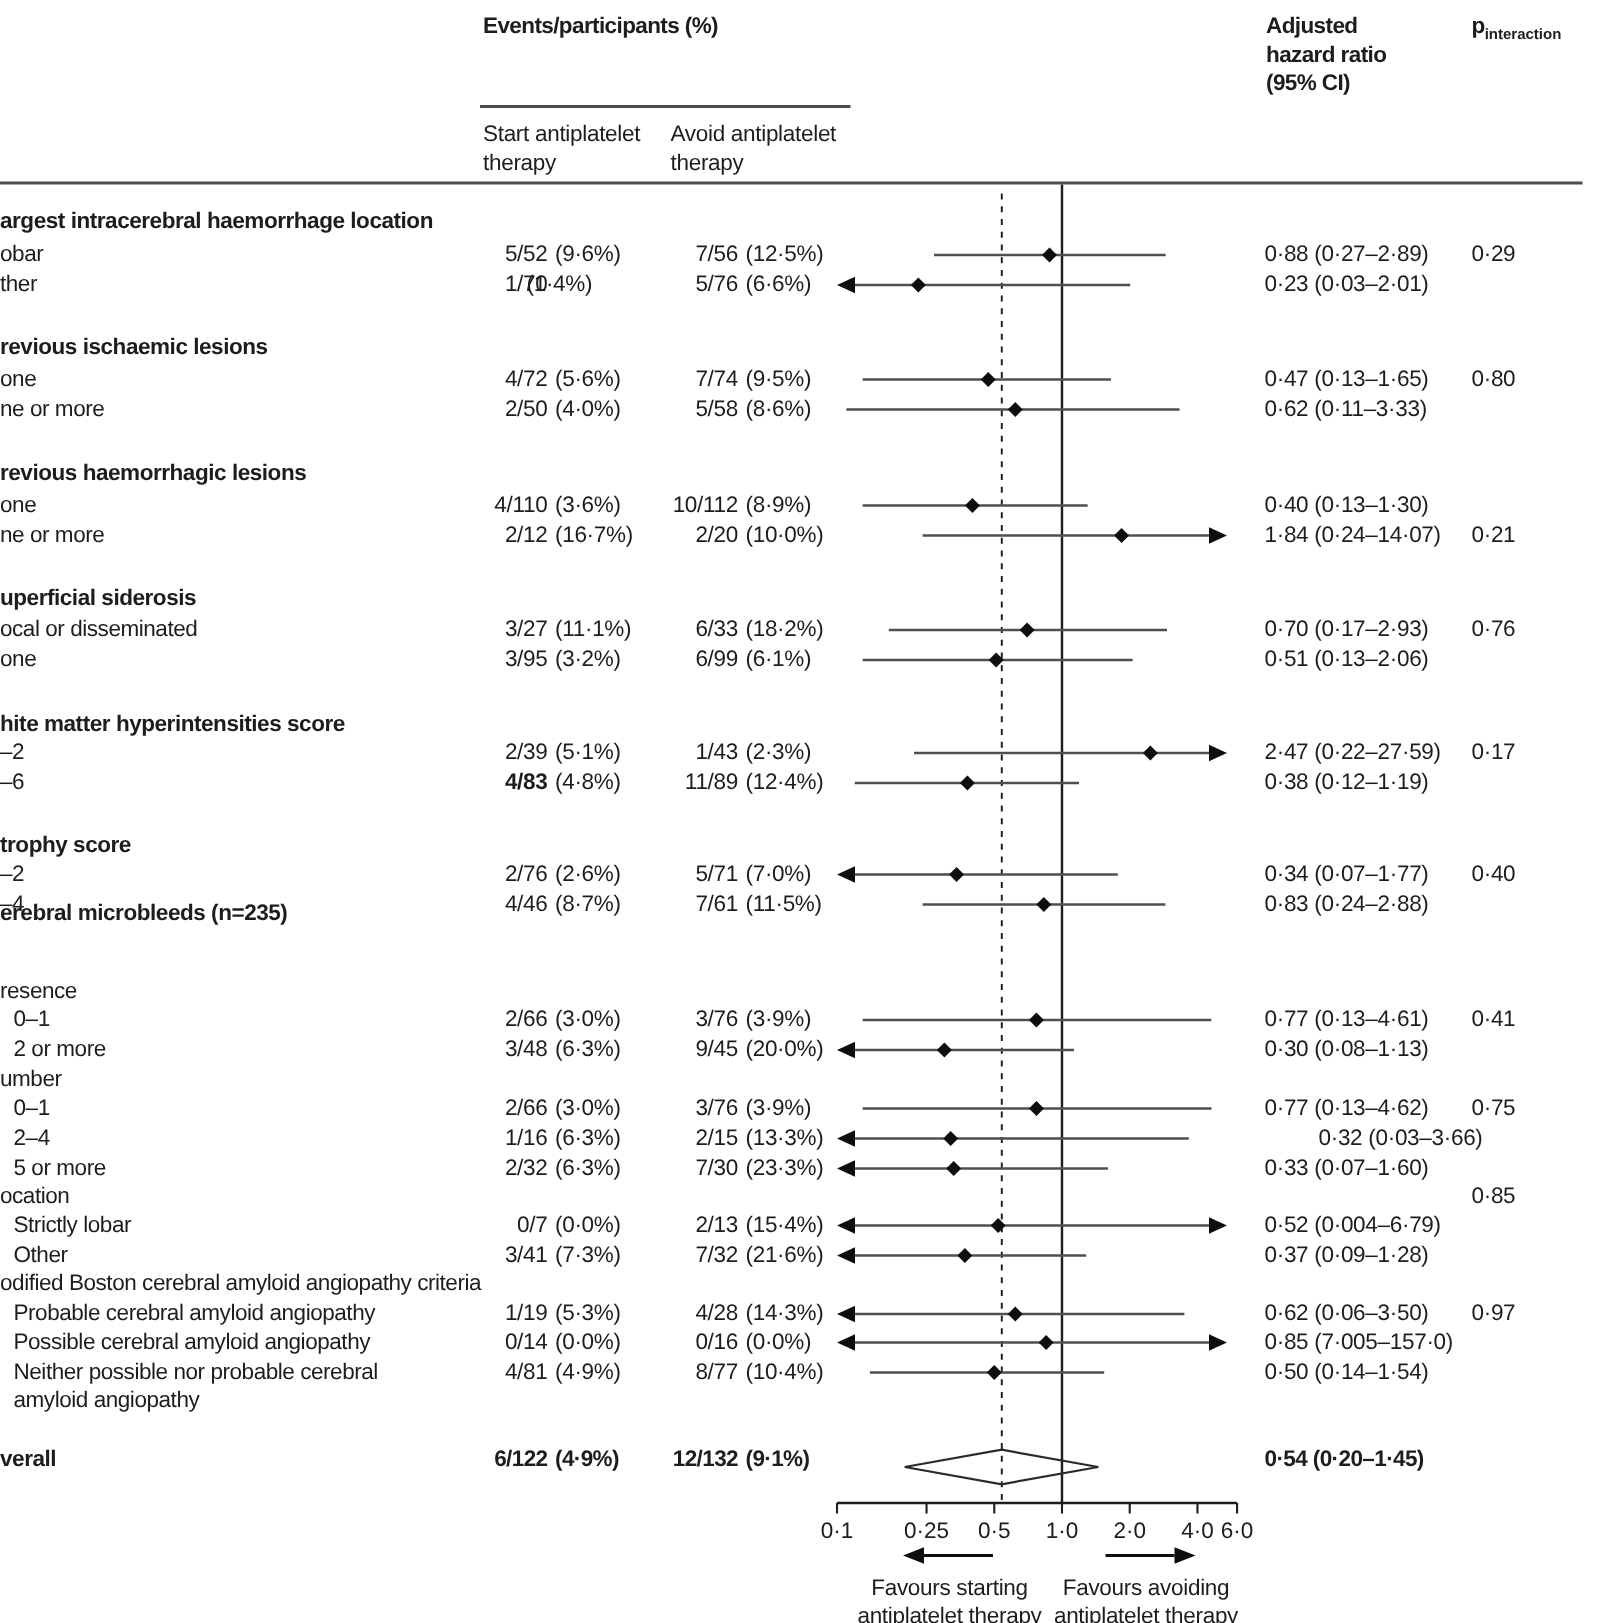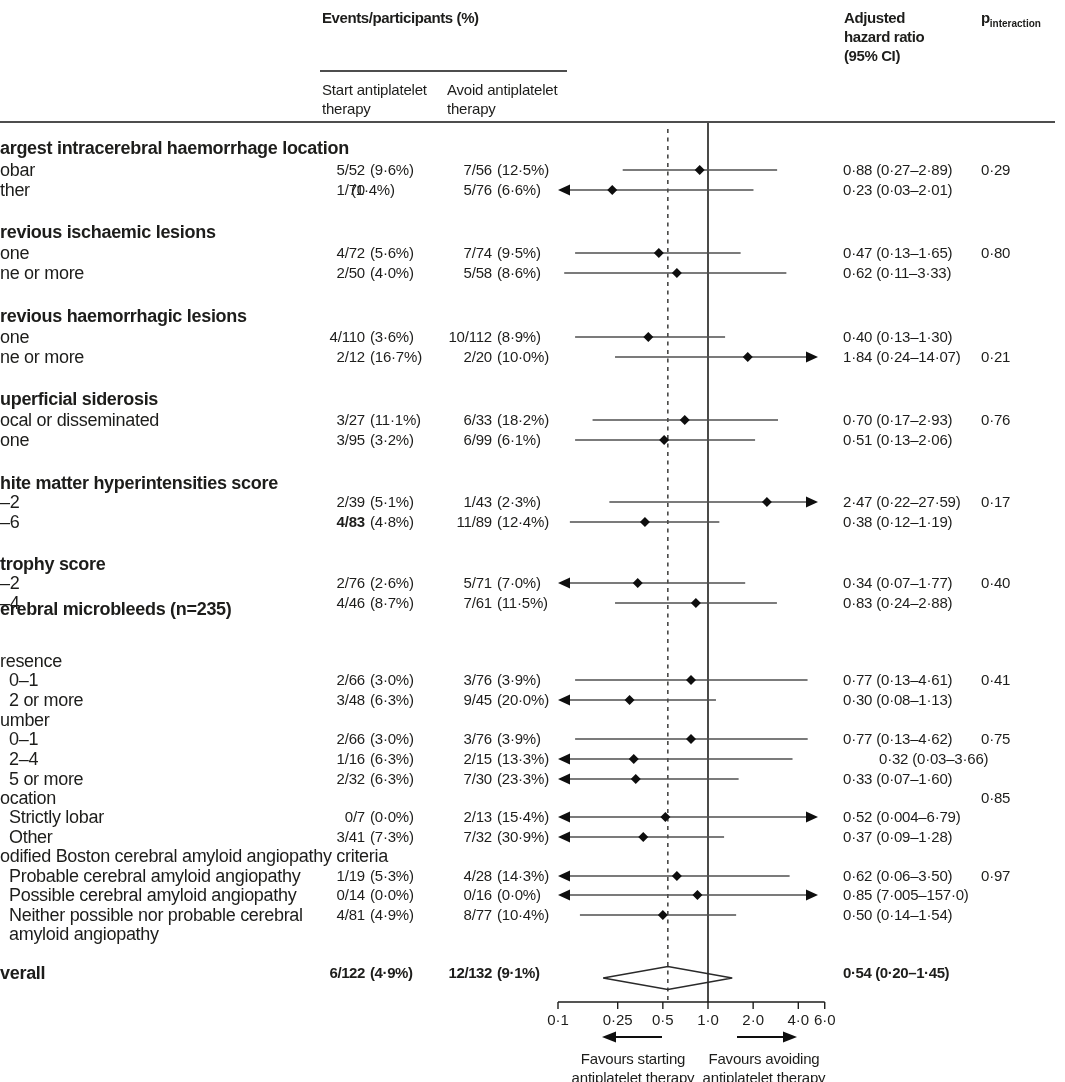--- a/index.html
+++ b/index.html
@@ -1,21 +1,21 @@
 <!DOCTYPE html>
 <html><head>
 <meta charset="utf-8">
 <style>
   html,body{margin:0;padding:0;background:#fff;}
   #fig{position:relative;width:1065px;height:1082px;background:#ffffff;overflow:hidden;
        font-family:"Liberation Sans",sans-serif;color:#1d1d1b;}
   .abs{position:absolute;white-space:nowrap;}
   .t{font-size:15px;line-height:19px;letter-spacing:-0.2px;}
   .b{font-weight:bold;letter-spacing:-0.4px;}
-  .lbl{font-size:18px;line-height:20px;letter-spacing:-0.3px;text-align:right;}
+  .lbl{font-size:15px;line-height:20px;letter-spacing:-0.3px;text-align:right;}
   .frac{width:76px;text-align:right;}
   svg{position:absolute;left:0;top:0;}
   sub.psub{font-size:10px;letter-spacing:0;}
 </style>
 </head>
 <body>
 
 <div id="fig">
 
   <div class="abs t b" style="left:322px;top:8px;">Events/participants (%)</div>
@@ -251,21 +251,21 @@
       <div class="abs t frac" style="left:289px;top:807px;line-height:20px;">0/7</div>
       <div class="abs t" style="left:370px;top:807px;line-height:20px;">(0·0%)</div>
       <div class="abs t frac" style="left:416px;top:807px;line-height:20px;">2/13</div>
       <div class="abs t" style="left:497px;top:807px;line-height:20px;">(15·4%)</div>
       <div class="abs t" style="left:843px;top:807px;line-height:20px;">0·52 (0·004–6·79)</div>
       <div class="abs t" style="left:981px;top:768px;line-height:20px;margin-top:20px;">0·85</div>
       <div class="abs lbl" style="left:9px;top:827px;">Other</div>
       <div class="abs t frac" style="left:289px;top:827px;line-height:20px;">3/41</div>
       <div class="abs t" style="left:370px;top:827px;line-height:20px;">(7·3%)</div>
       <div class="abs t frac" style="left:416px;top:827px;line-height:20px;">7/32</div>
-      <div class="abs t" style="left:497px;top:827px;line-height:20px;">(30·9%)</div>
+      <div class="abs t" style="left:497px;top:827px;line-height:20px;">(21·6%)</div>
       <div class="abs t" style="left:843px;top:827px;line-height:20px;">0·37 (0·09–1·28)</div>
       <div class="abs lbl" style="left:0px;top:846px;">odified Boston cerebral amyloid angiopathy criteria</div>
       <div class="abs lbl" style="left:9px;top:866px;">Probable cerebral amyloid angiopathy</div>
       <div class="abs t frac" style="left:289px;top:866px;line-height:20px;">1/19</div>
       <div class="abs t" style="left:370px;top:866px;line-height:20px;">(5·3%)</div>
       <div class="abs t frac" style="left:416px;top:866px;line-height:20px;">4/28</div>
       <div class="abs t" style="left:497px;top:866px;line-height:20px;">(14·3%)</div>
       <div class="abs t" style="left:843px;top:866px;line-height:20px;">0·62 (0·06–3·50)</div>
       <div class="abs t" style="left:981px;top:866px;line-height:20px;">0·97</div>
       <div class="abs lbl" style="left:9px;top:885px;">Possible cerebral amyloid angiopathy</div>

